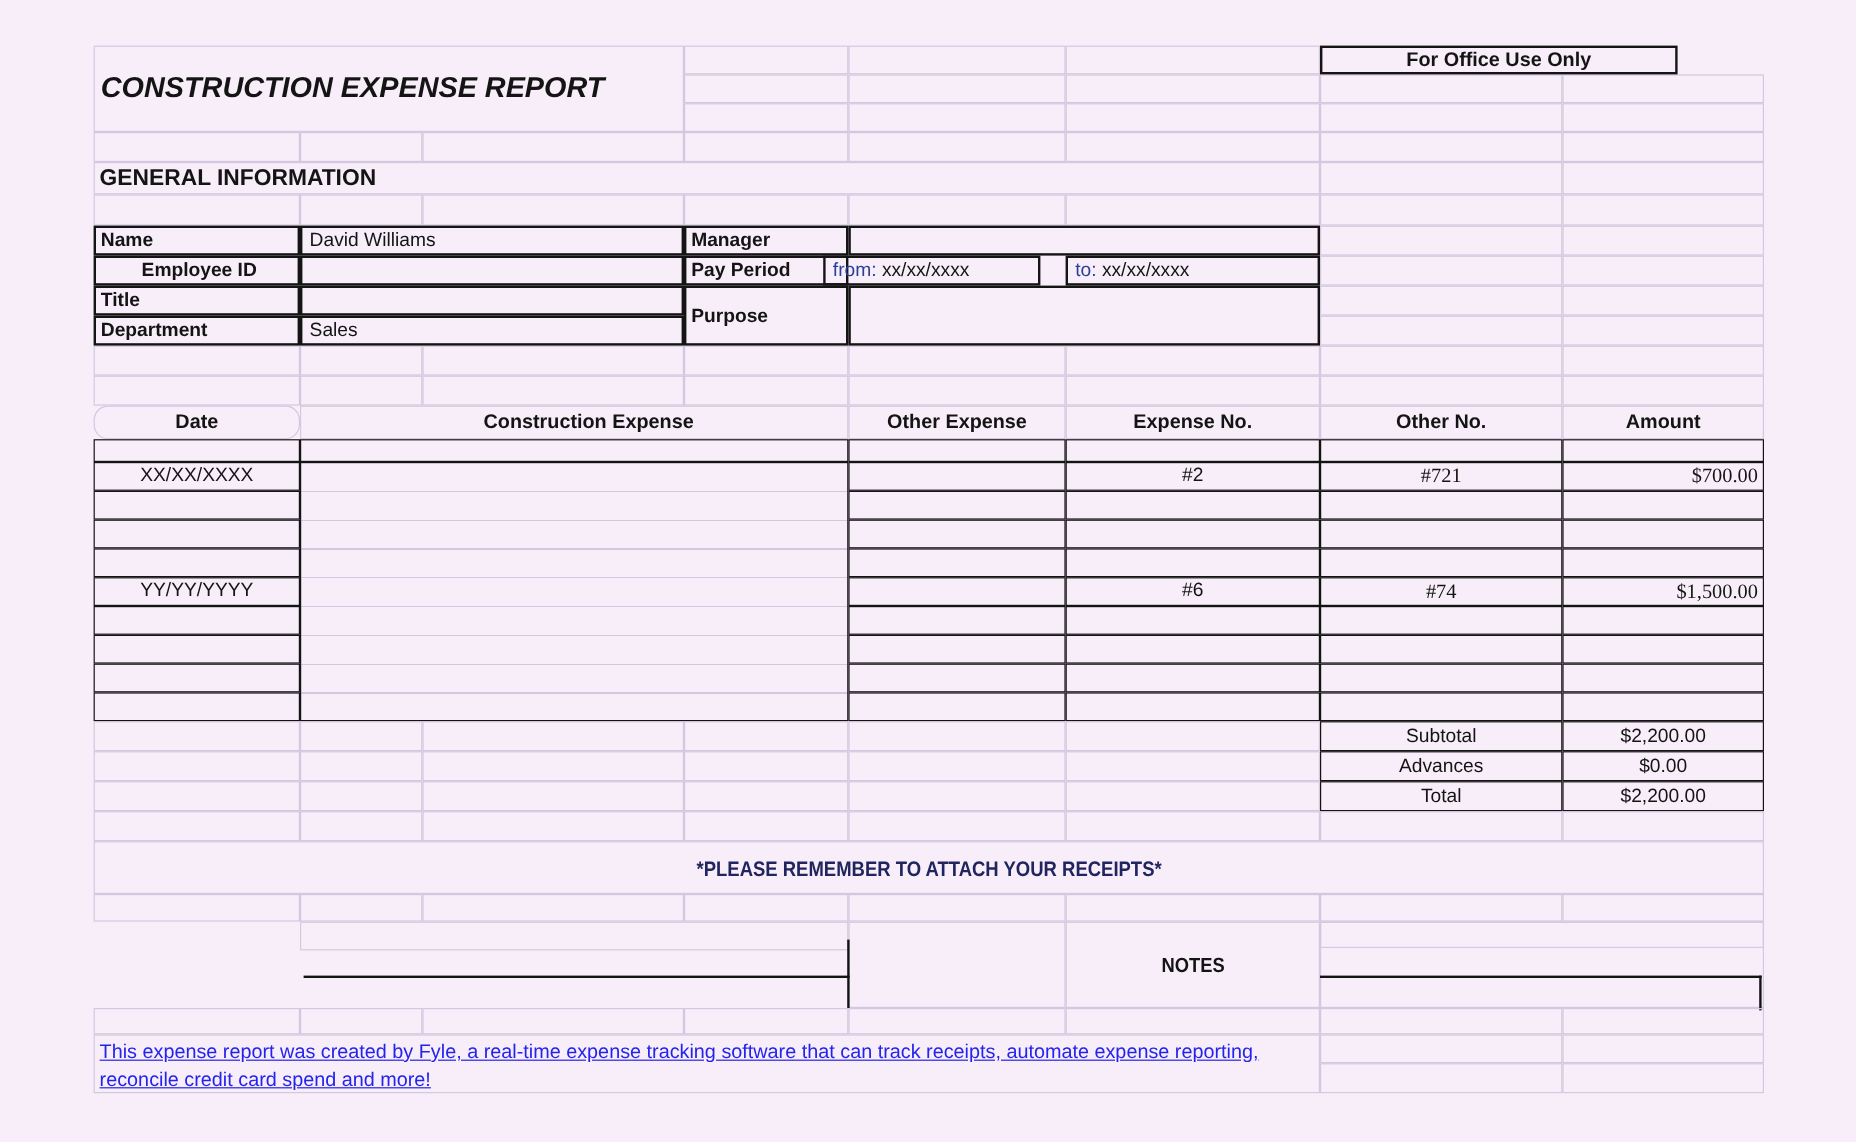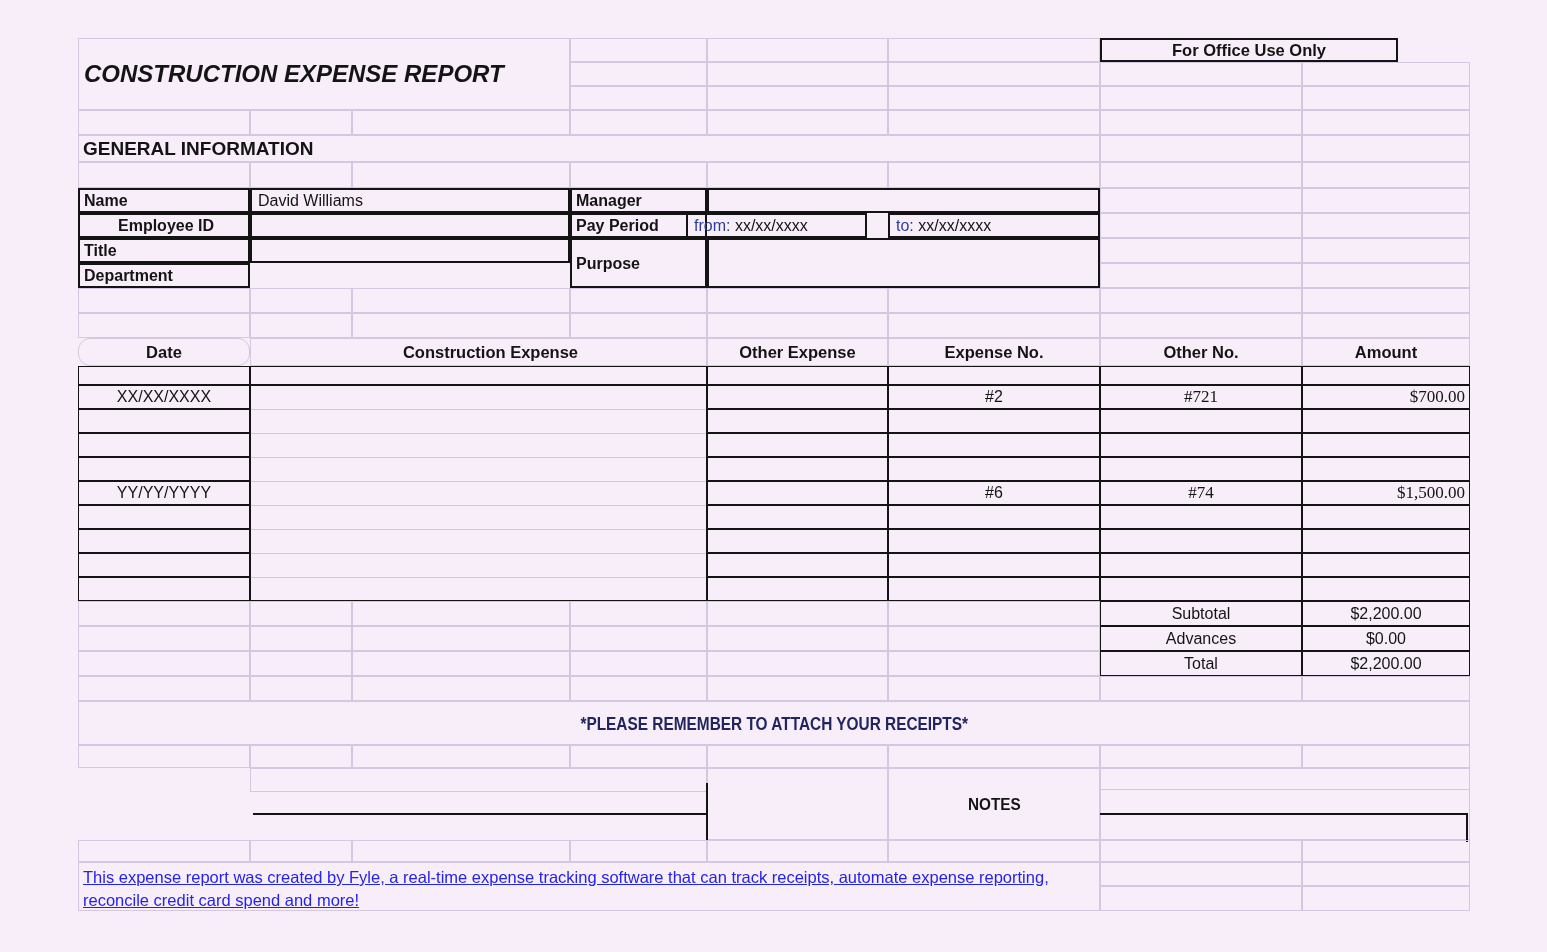--- a/index.html
+++ b/index.html
@@ -107,20 +107,21 @@
     <span style="font-weight:bold;font-size:19px;padding-left:4px;line-height:26px;">GENERAL INFORMATION</span>
   </div>
 
   <div class="cell b2 lbl" style="left:78px;top:188px;width:172px;height:25px;line-height:22px;">Name</div>
   <div class="cell b2 val" style="left:250px;top:188px;width:320px;height:25px;line-height:22px;">David Williams</div>
   <div class="cell b2 lbl" style="left:78px;top:213px;width:172px;height:25px;line-height:22px;text-align:center;">Employee ID</div>
   <div class="cell b2 val" style="left:250px;top:213px;width:320px;height:25px;line-height:22px;"></div>
   <div class="cell b2 lbl" style="left:78px;top:238px;width:172px;height:25px;line-height:22px;">Title</div>
   <div class="cell b2 val" style="left:250px;top:238px;width:320px;height:25px;line-height:22px;"></div>
   <div class="cell b2 lbl" style="left:78px;top:263px;width:172px;height:25px;line-height:22px;">Department</div>
+  <div class="cell b2 val" style="left:250px;top:263px;width:320px;height:25px;line-height:22px;">Sales</div>
 
   <div class="cell b2 lbl" style="left:570px;top:188px;width:137px;height:25px;line-height:22px;">Manager</div>
   <div class="cell b2 val" style="left:707px;top:188px;width:393px;height:25px;line-height:22px;"></div>
   <div class="cell b2 lbl" style="left:570px;top:213px;width:137px;height:25px;line-height:22px;">Pay Period</div>
   <div class="cell b2 val" style="left:686px;top:213px;width:181px;height:25px;line-height:22px;"><span style="color:var(--pblue);">from:</span><span> xx/xx/xxxx</span></div>
   <div class="cell b2 val" style="left:888px;top:213px;width:212px;height:25px;line-height:22px;"><span style="color:var(--pblue);">to:</span><span> xx/xx/xxxx</span></div>
   <div class="cell b2 lbl" style="left:570px;top:238px;width:137px;height:50px;line-height:47px;">Purpose</div>
   <div class="cell b2 val" style="left:707px;top:238px;width:393px;height:50px;"></div>
 
   <div class="cell f hdr" style="left:78px;top:338px;width:172px;height:28px;line-height:27px;border-radius:12px;">Date</div>

